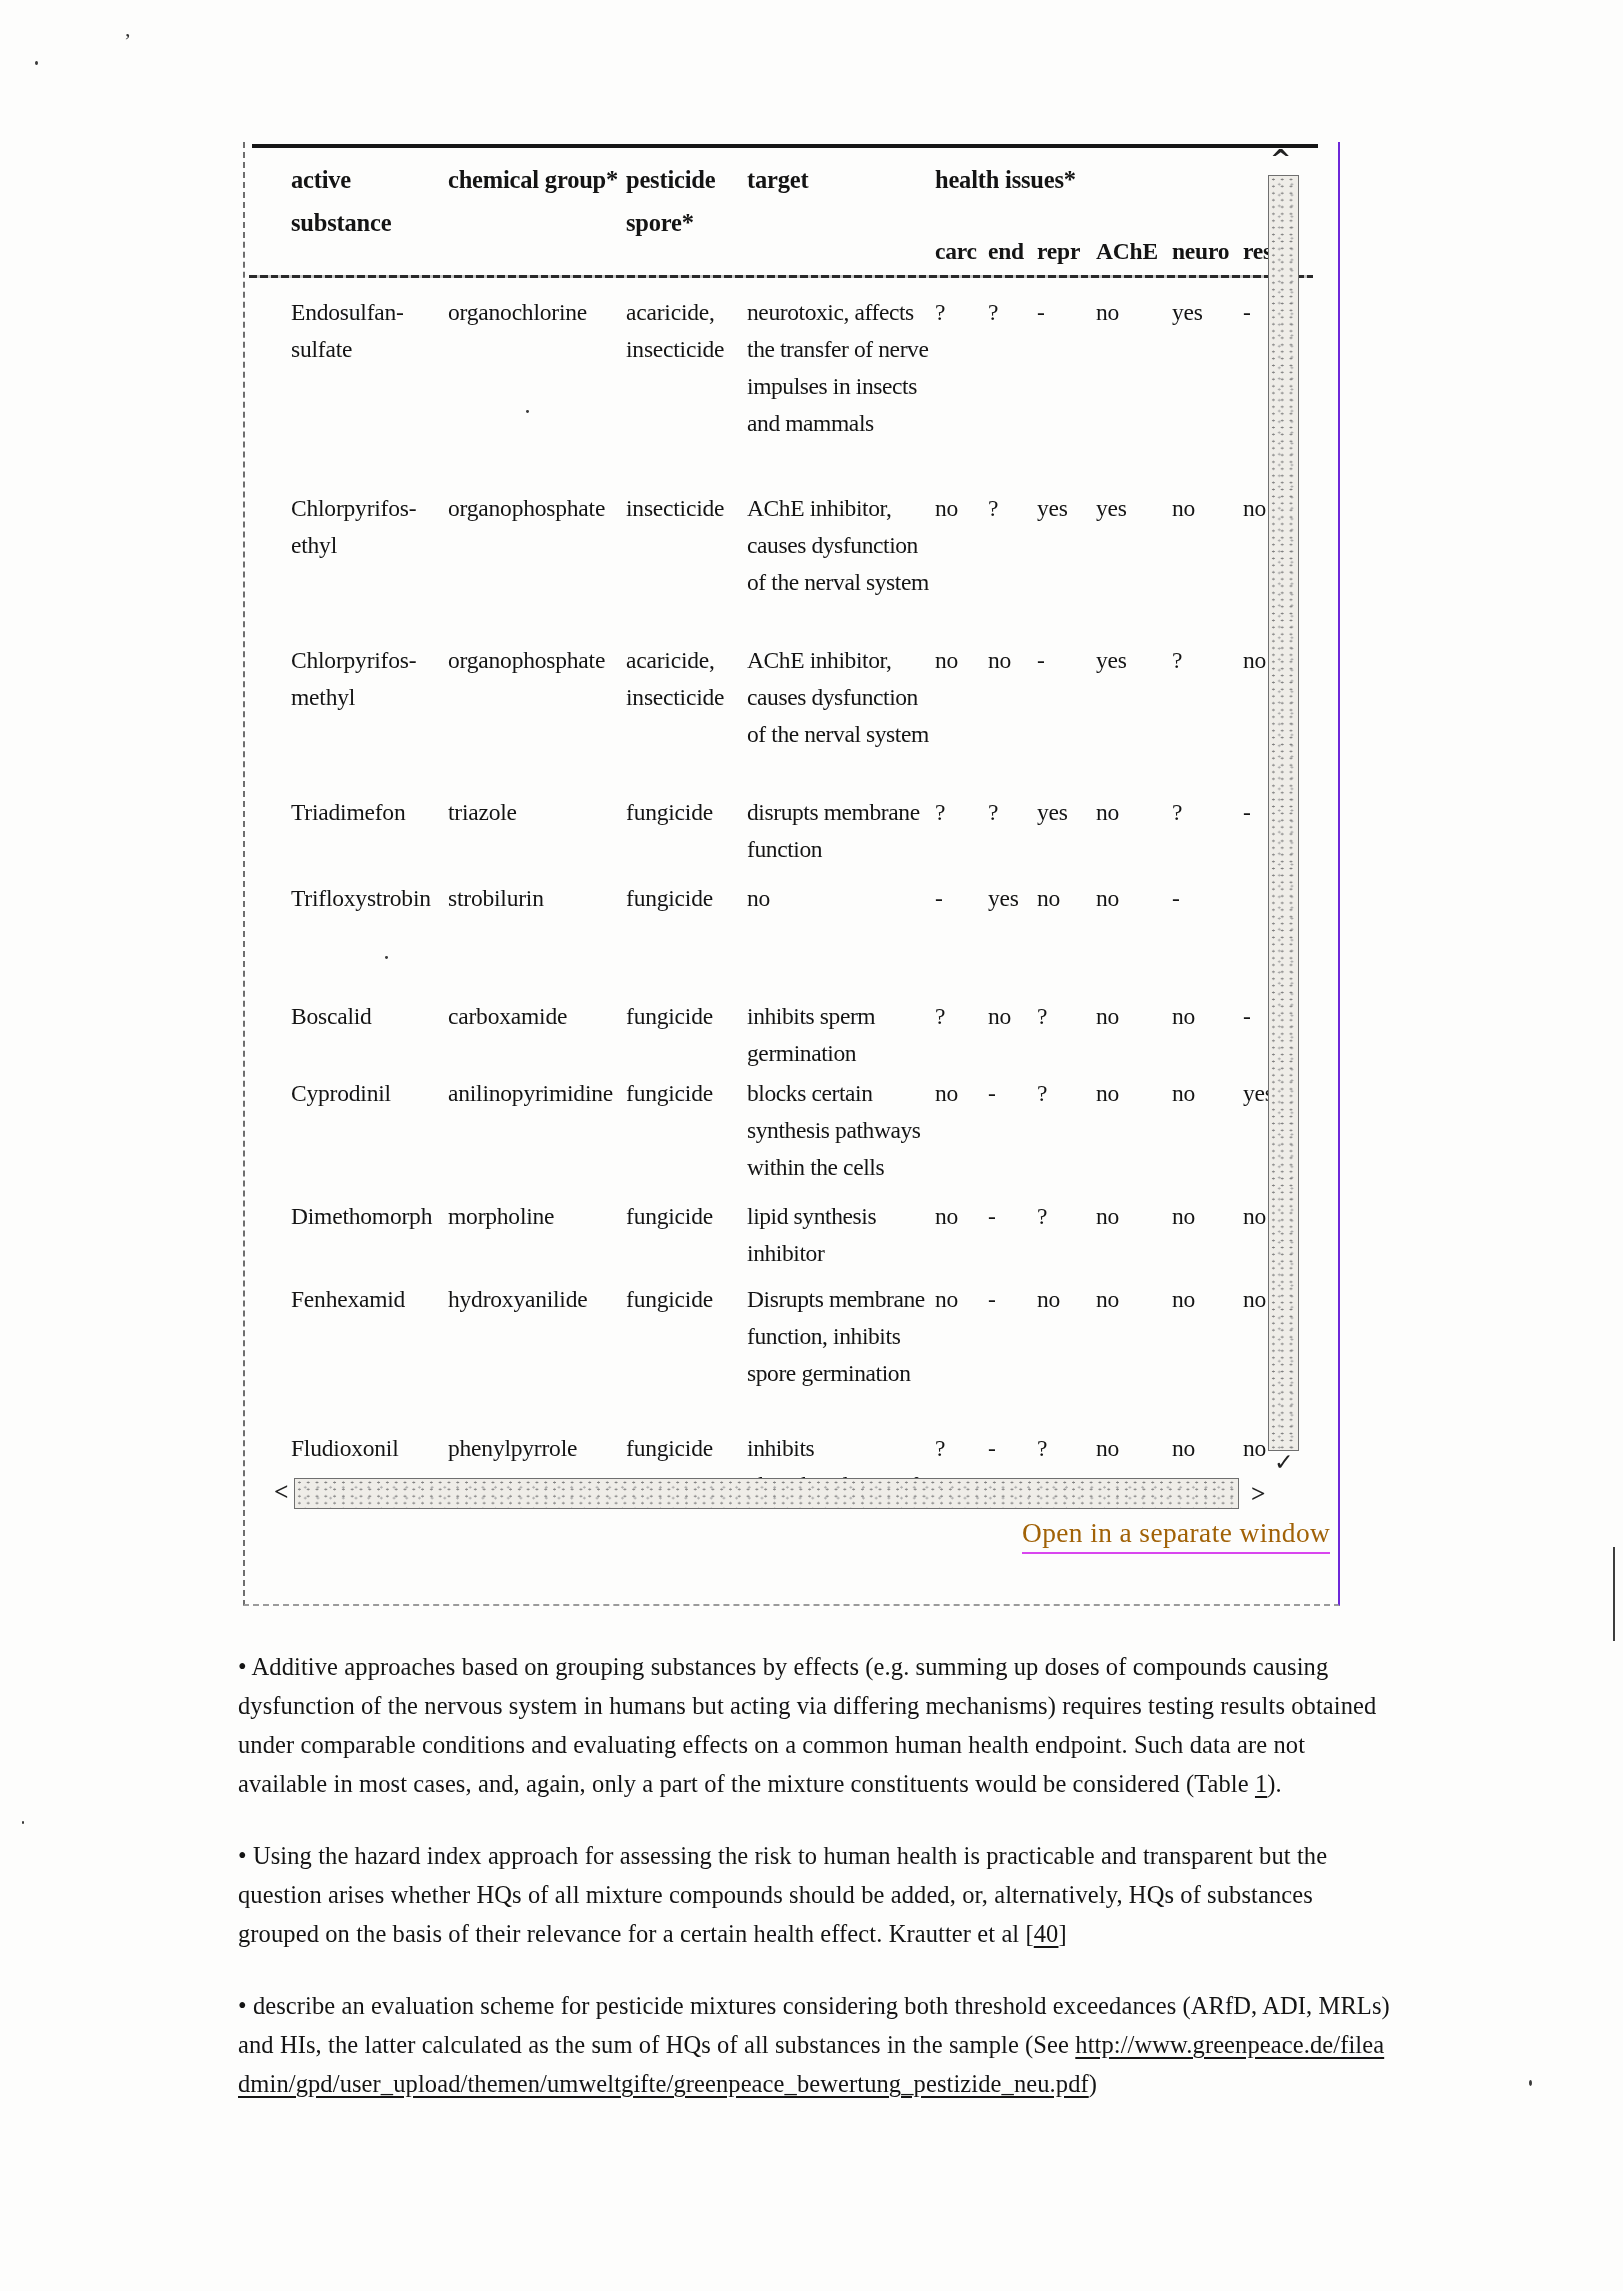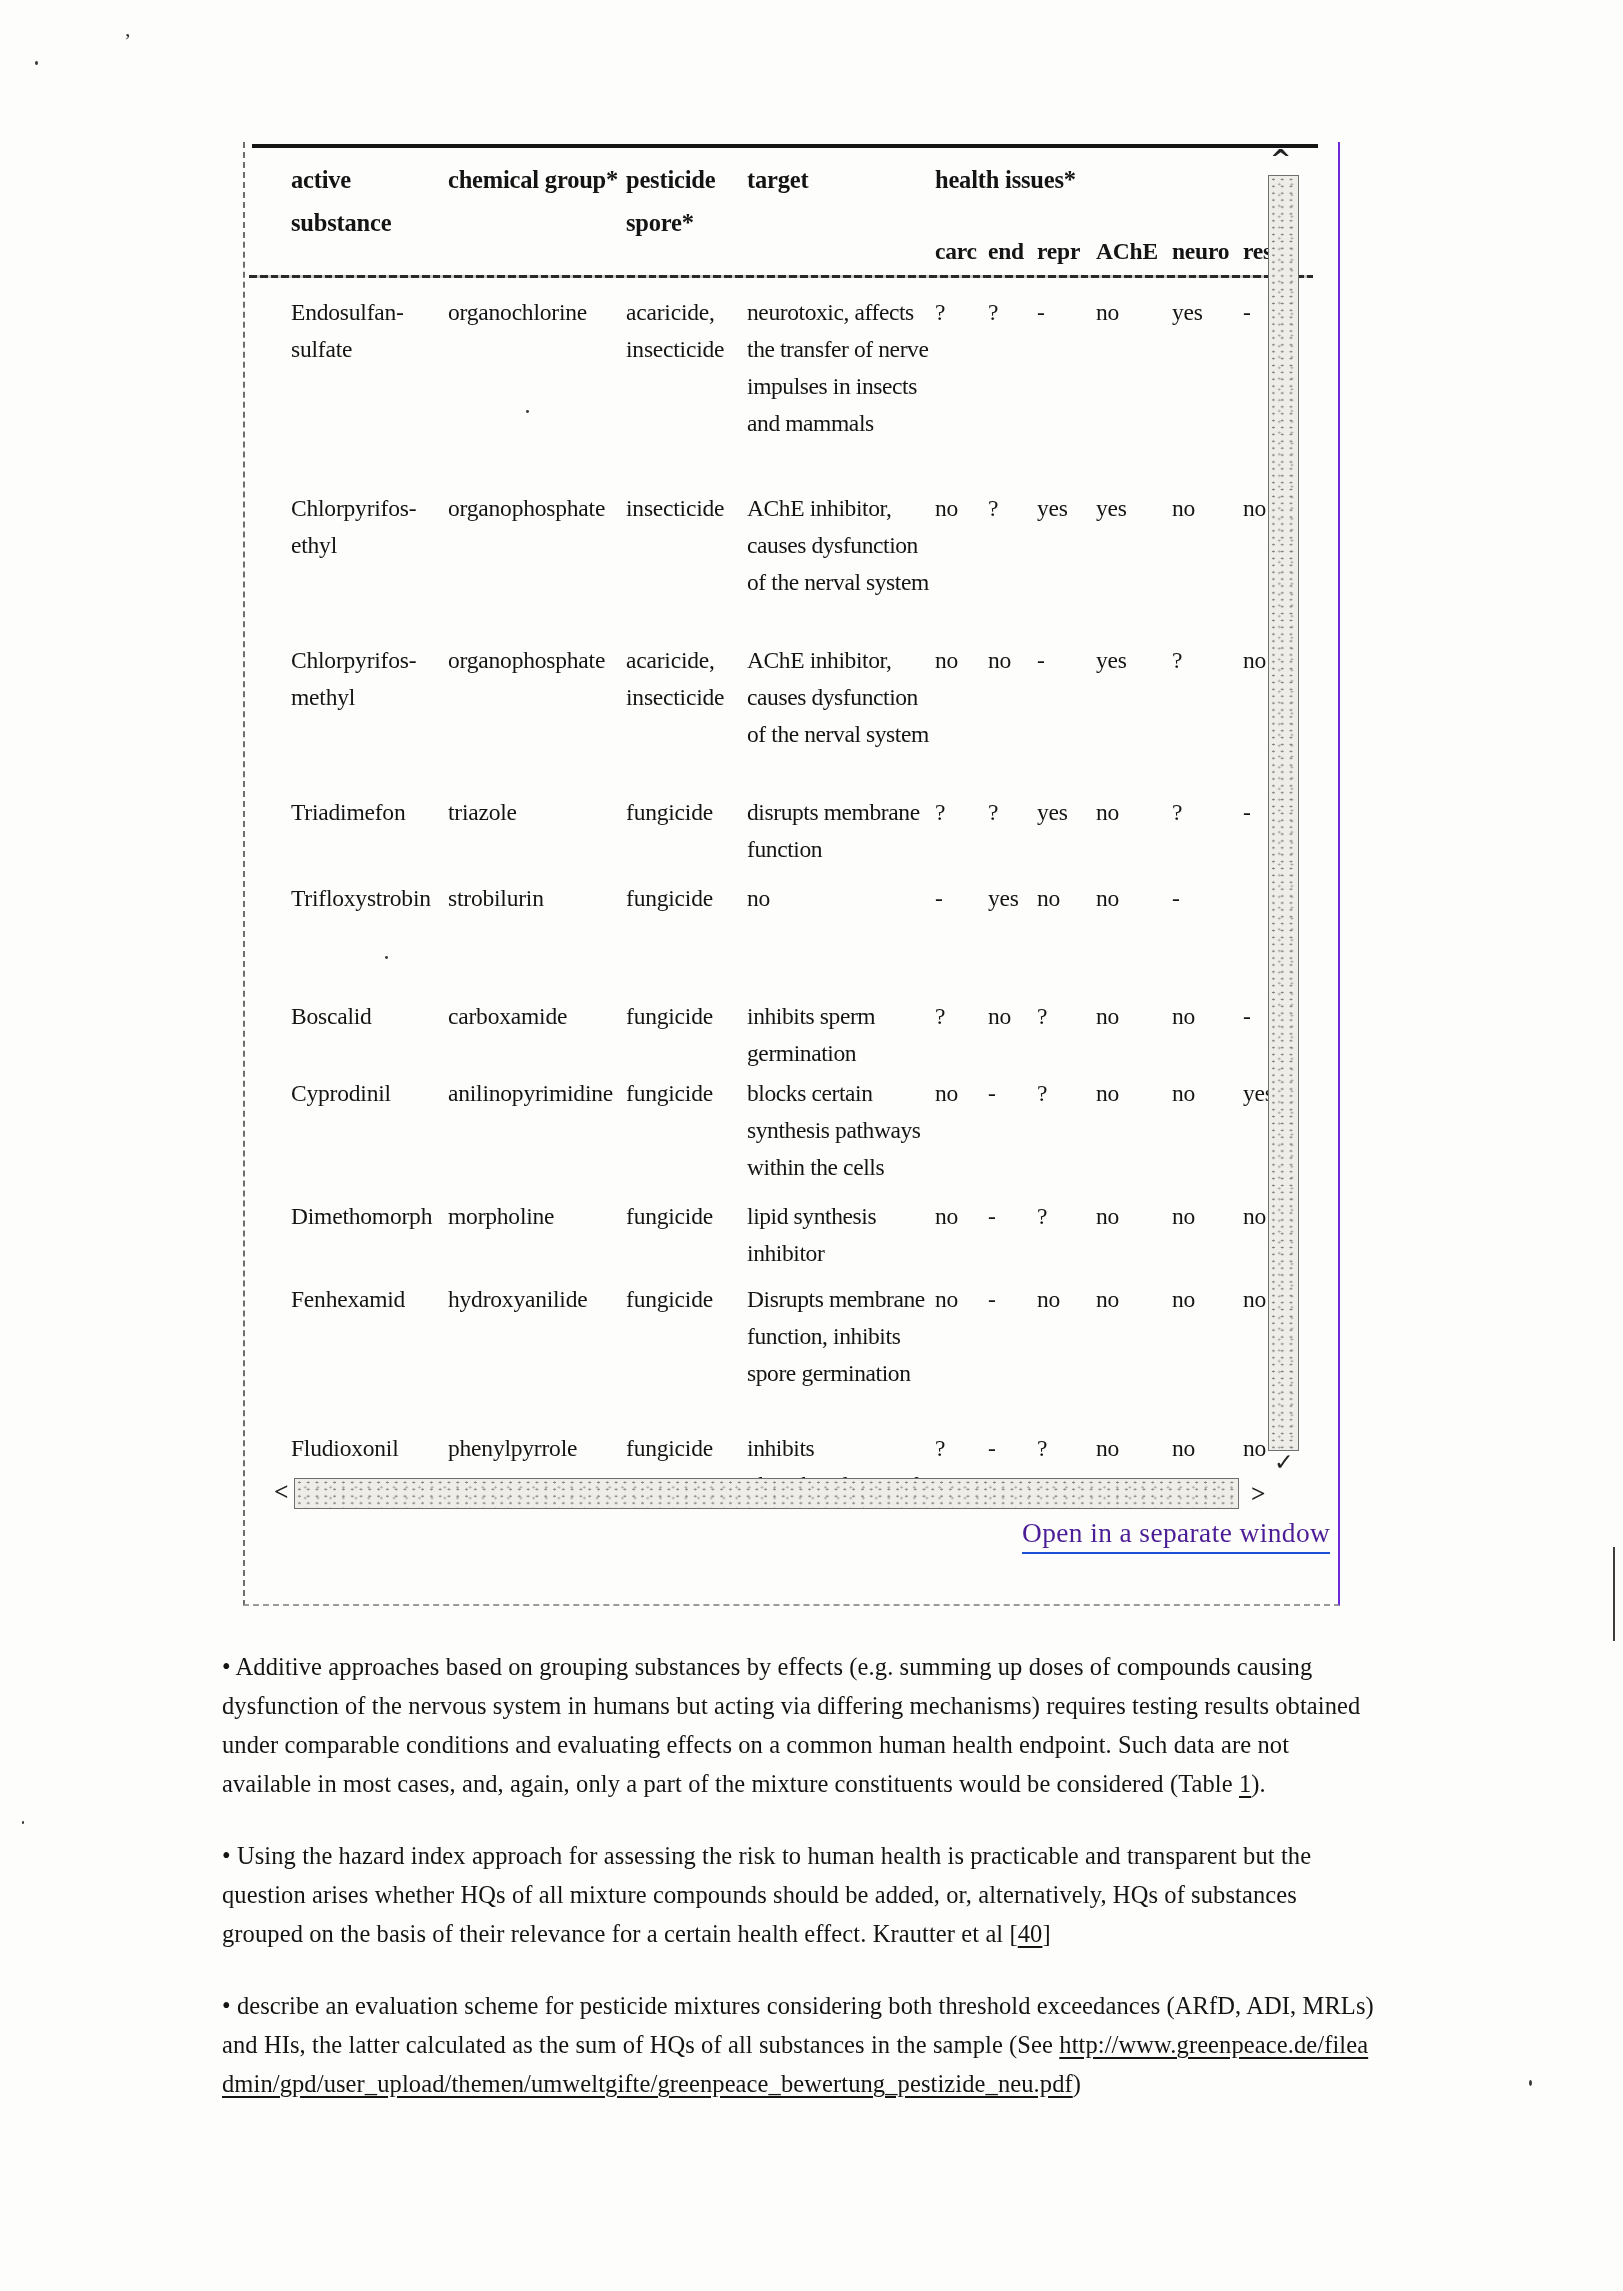--- a/index.html
+++ b/index.html
@@ -39,25 +39,25 @@
   .vscroll{position:absolute;left:1023px;top:33px;width:29px;height:1274px;z-index:6;}
   .hscroll{position:absolute;left:49px;top:1336px;width:943px;height:29px;z-index:6;}
   .sarrow{position:absolute;z-index:7;font-size:25.5px;font-weight:bold;color:#222;line-height:1;
           font-family:"DejaVu Sans", sans-serif;background:transparent;border:none;padding:0;cursor:pointer;}
   .up{left:1025px;top:3.9px;}
   .down{left:1029px;top:1309px;font-size:23.5px;}
   .left{left:29px;top:1337px;font-family:"Liberation Serif",serif;}
   .right{left:1006px;top:1339px;font-family:"Liberation Serif",serif;}
 
   
-  .open-link{position:absolute;left:1022px;top:1518px;font-size:27.4px;color:#4c1d95;
-             text-decoration:none;border-bottom:2px solid #1d4ed8;padding-bottom:2.9px;letter-spacing:0.4px;cursor:pointer;}
-
-  
-  .bodytext{position:absolute;left:222px;top:1647px;width:1152px;font-size:24.5px;line-height:39px;letter-spacing:0.1px;}
+  .open-link{position:absolute;left:1022px;top:1518px;font-size:27.4px;color:#a16207;
+             text-decoration:none;border-bottom:2px solid #d946ef;padding-bottom:2.9px;letter-spacing:0.4px;cursor:pointer;}
+
+  
+  .bodytext{position:absolute;left:238px;top:1647px;width:1152px;font-size:24.5px;line-height:39px;letter-spacing:0.1px;}
   .bodytext p{margin:0 0 33px 0;}
   .ilink{color:inherit;text-decoration:underline;text-decoration-thickness:2px;text-underline-offset:3.9px;cursor:pointer;}
   .urllink{word-break:break-all;}
 
   
   .spec{position:absolute;background:#3a3a3a;border-radius:50%;}
   .tick{position:absolute;background:#3d3d3d;}
   .quote{position:absolute;font-size:21.6px;color:#333;}
 </style>
 </head>

